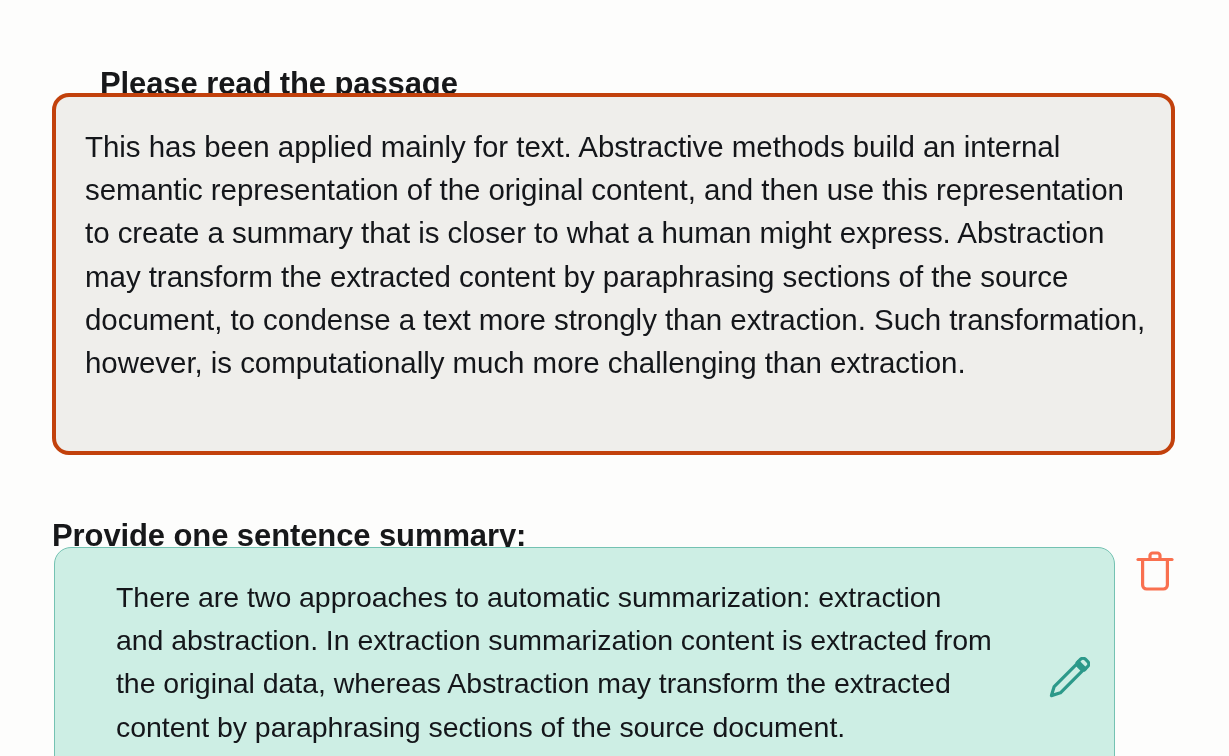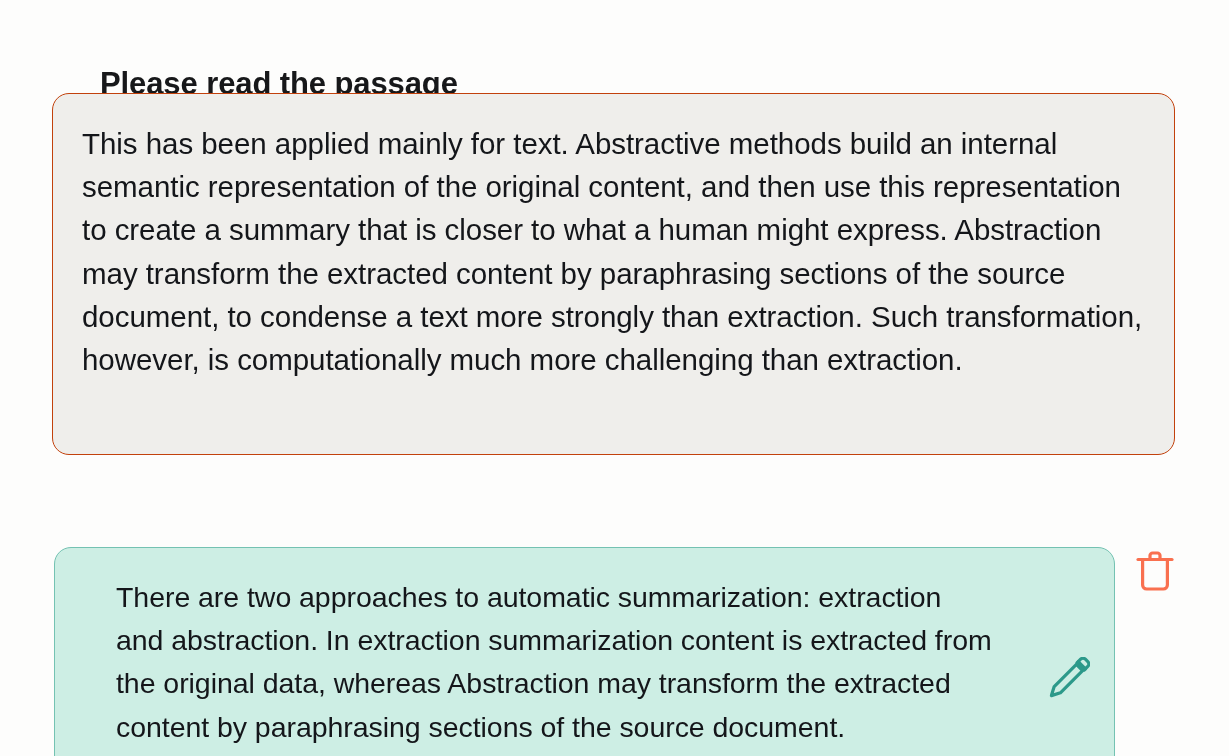--- a/index.html
+++ b/index.html
@@ -35,21 +35,21 @@
 
   
   .passage-card {
     position: absolute;
     left: 52px;
     top: 93px;
     width: 1123px;
     height: 362px;
     box-sizing: border-box;
     background: #efeeeb;
-    border: 1px solid #c2410c;
+    border: 4px solid #c2410c;
     border-radius: 17px;
   }
   .passage-text {
     position: absolute;
     left: 29px;
     top: 28px;
     right: 22px;
     font-size: 29.5px;
     line-height: 43.2px;
     color: #14161a;
@@ -99,20 +99,21 @@
 <body>
 
 <div class="page">
 
   <h1 class="section-heading" id="passage-heading">Please read the passage</h1>
 
   <div class="passage-card">
     <div class="passage-text">This has been applied mainly for text. Abstractive methods build an internal semantic representation of the original content, and then use this representation to create a summary that is closer to what a human might express. Abstraction may transform the extracted content by paraphrasing sections of the source document, to condense a text more strongly than extraction. Such transformation, however, is computationally much more challenging than extraction.</div>
   </div>
 
+  <h1 class="section-heading" id="summary-heading">Provide one sentence summary:</h1>
 
   <div class="summary-card">
     <div class="summary-text">There are two approaches to automatic summarization: extraction and abstraction. In extraction summarization content is extracted from the original data, whereas Abstraction may transform the extracted content by paraphrasing sections of the source document.</div>
   </div>
 
   <button class="icon-button" id="delete-button">
     <svg width="40" height="42" viewBox="0 0 40 42">
       <g fill="none" stroke="#f9704f" stroke-width="3.2" stroke-linecap="round" stroke-linejoin="round">
         <path d="M3 9.5 H37"></path>
         <path d="M15 9.5 V5.6 a2.6 2.6 0 0 1 2.6 -2.6 h4.8 a2.6 2.6 0 0 1 2.6 2.6 V9.5"></path>

